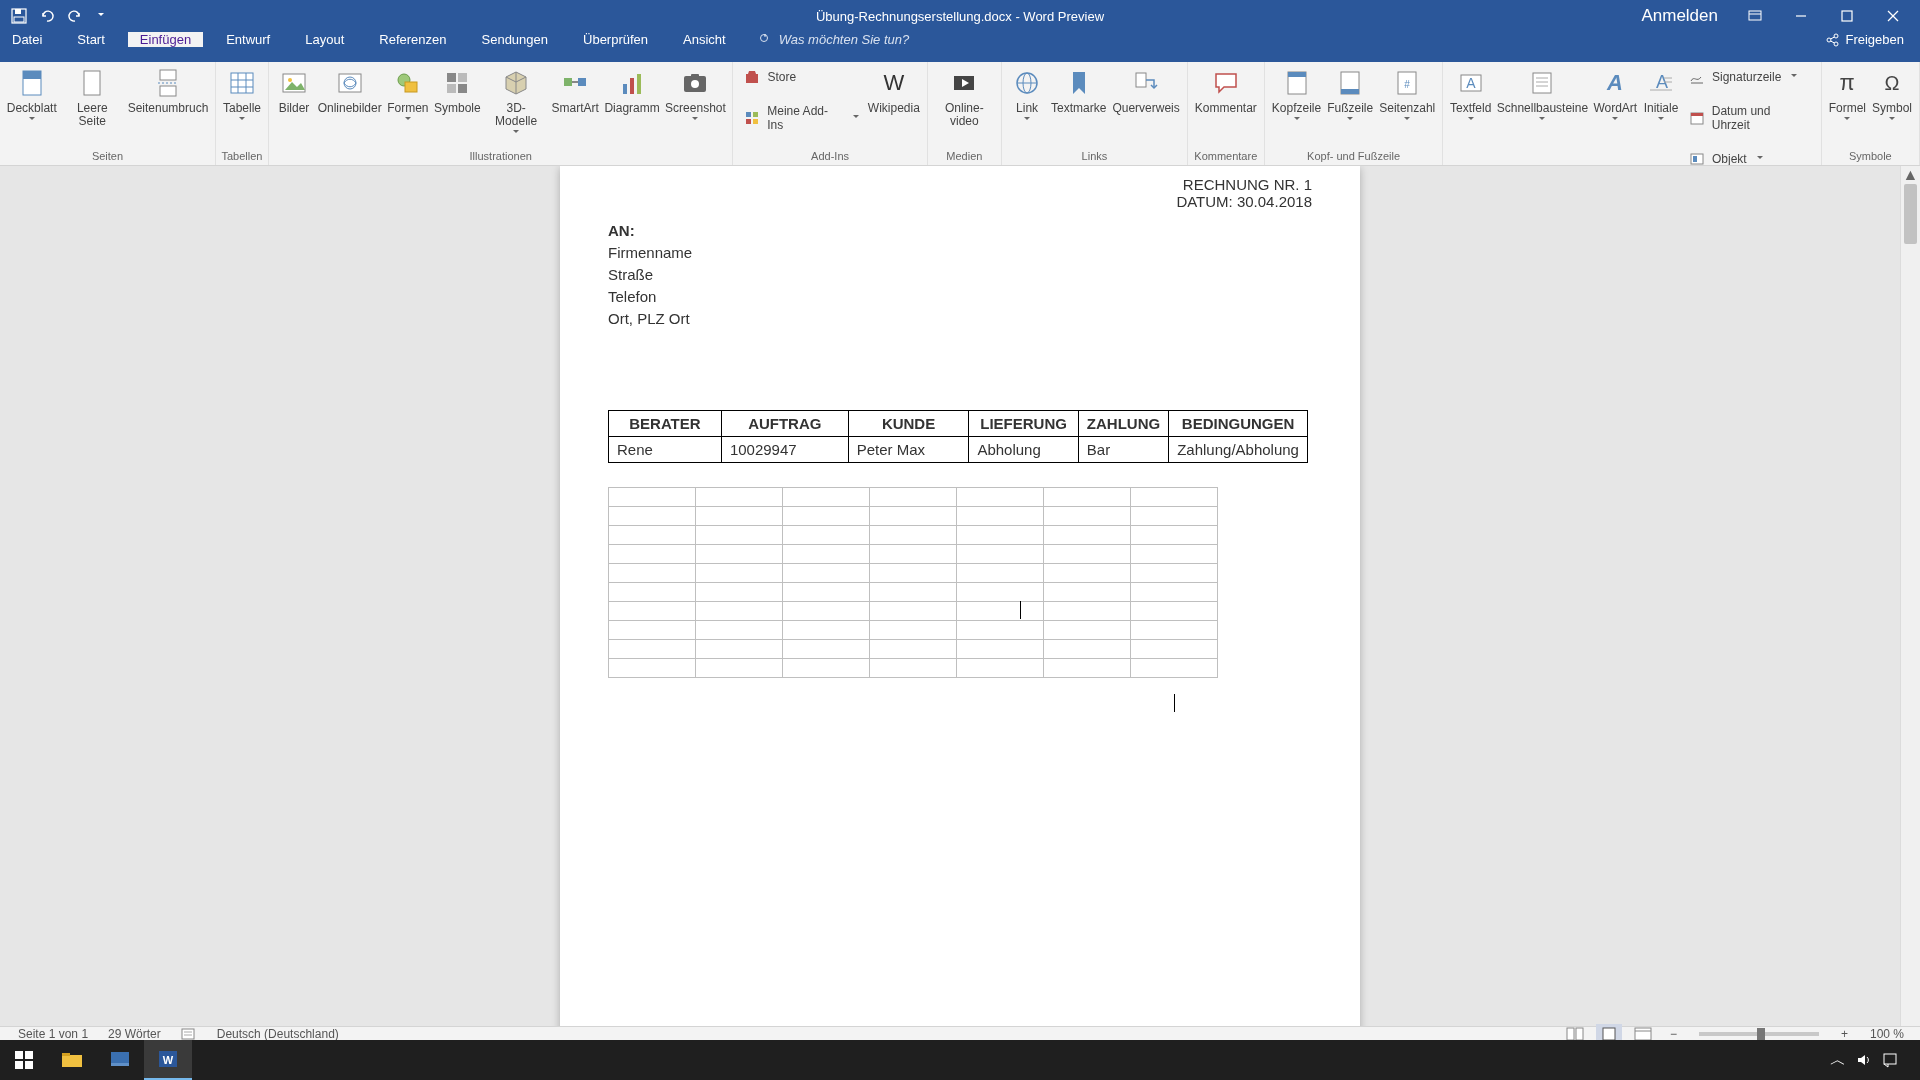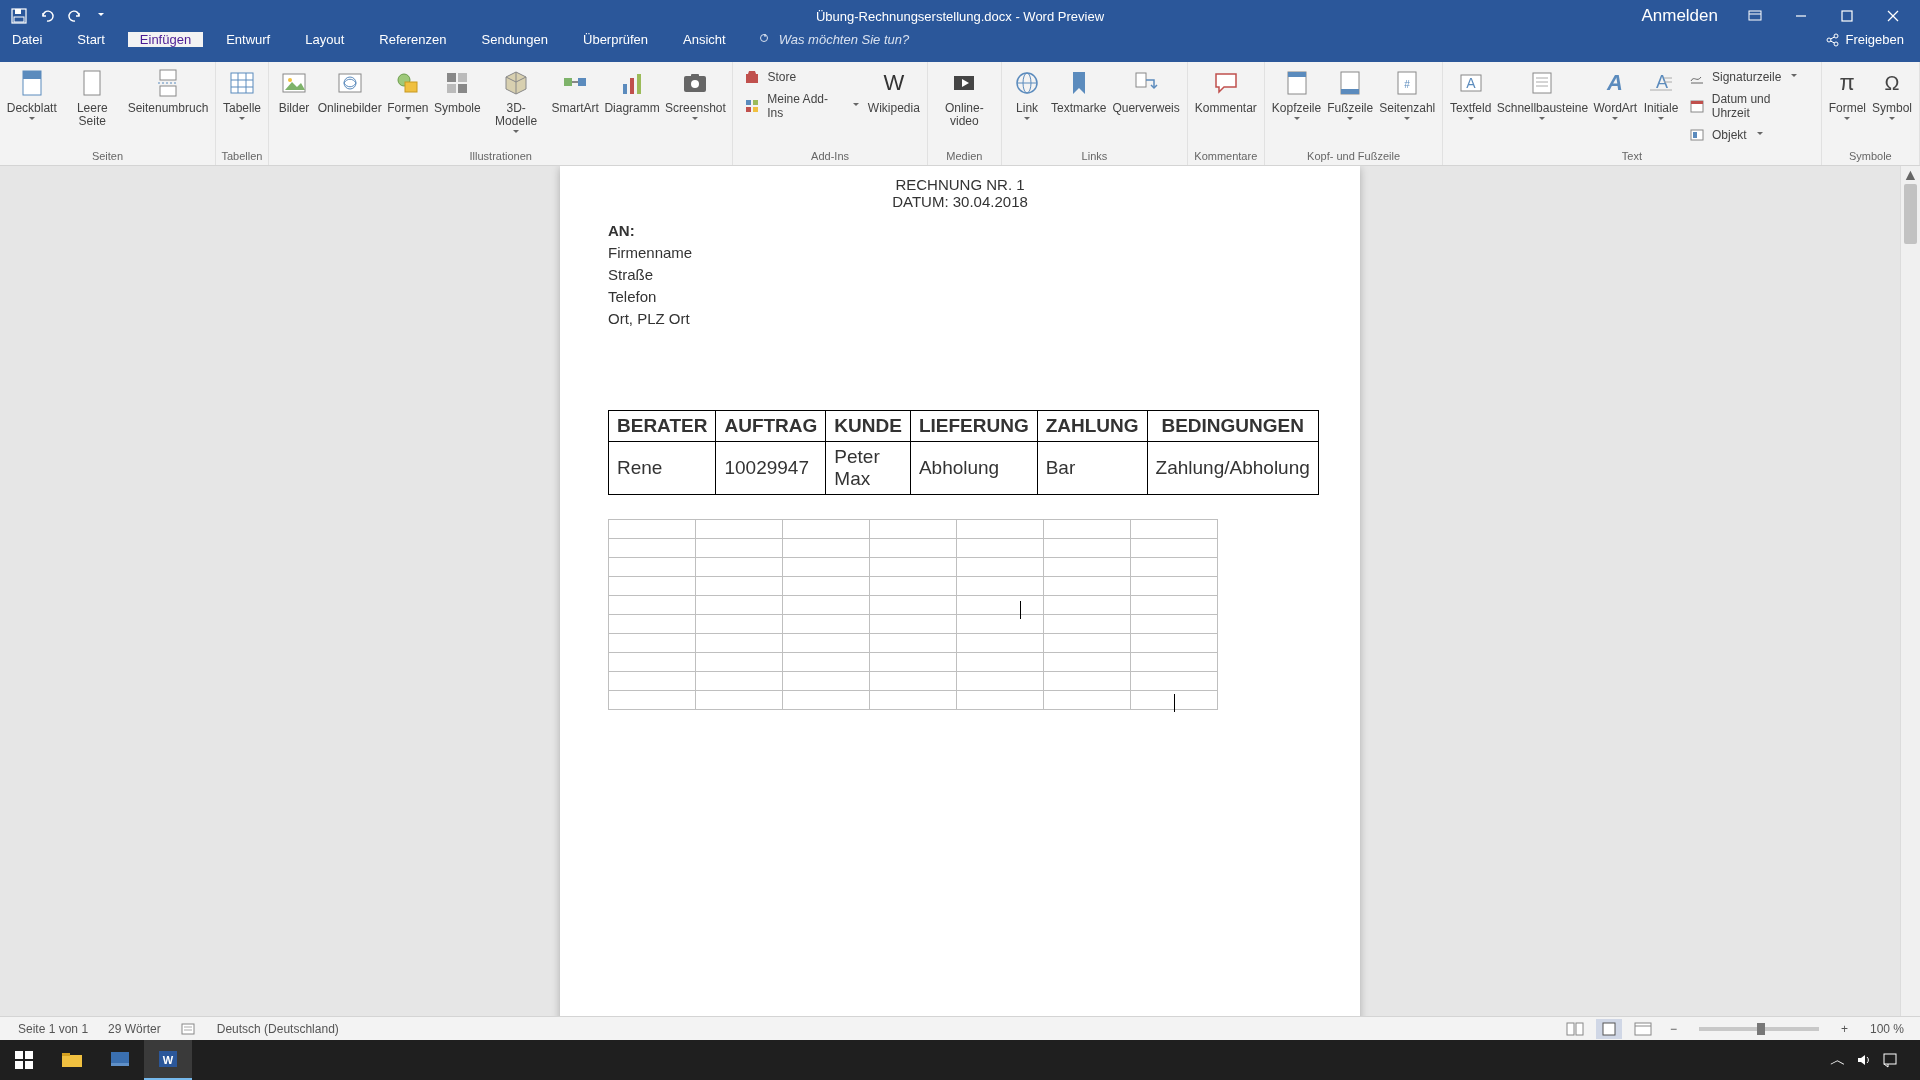--- a/index.html
+++ b/index.html
@@ -24,49 +24,49 @@
   
   .ribbon { height: 104px; background: #f3f3f3; border-bottom: 1px solid #d4d4d4; display: flex; align-items: stretch; font-size: 12px; color: #444; overflow: hidden; }
   .group { border-right: 1px solid #e1e1e1; display: flex; flex-direction: column; padding: 2px 4px 0 4px; }
   .group .items { flex: 1; display: flex; align-items: flex-start; }
   .group .label { text-align: center; font-size: 11px; color: #666; padding-bottom: 3px; }
   .bigbtn { display: flex; flex-direction: column; align-items: center; padding: 2px 3px; cursor: pointer; min-width: 42px; }
   .bigbtn .ic { width: 34px; height: 34px; display: flex; align-items: center; justify-content: center; margin-bottom: 2px; }
   .bigbtn .lbl { text-align: center; font-size: 12px; line-height: 13px; }
   .bigbtn .lbl.two { max-width: 60px; }
   .bigbtn .drop::after { content: ""; display: block; width: 0; height: 0; border: 3px solid transparent; border-top-color: #666; margin: 2px auto 0; }
-  .vlist { display: flex; flex-direction: column; gap: 4px; padding: 3px 2px; }
+  .vlist { display: flex; flex-direction: column; gap: 16px; padding: 3px 2px; }
   .smbtn { display: flex; align-items: center; gap: 6px; font-size: 12px; padding: 1px 4px; cursor: pointer; }
   .smbtn .sic { width: 18px; height: 18px; display: flex; align-items: center; justify-content: center; }
   .arrow-down { display:inline-block; margin-left:4px; width:0;height:0;border:3px solid transparent;border-top-color:#666; vertical-align: middle;}
 
   svg { display: block; }
 
   
   .workspace { position: absolute; top: 166px; left: 0; right: 20px; bottom: 36px; background: #e6e6e6; overflow: hidden; }
   .page { position: absolute; left: 560px; top: 0; width: 800px; height: 890px; background: #fff; box-shadow: 0 2px 8px rgba(0,0,0,0.25); }
   .doc-body { padding: 10px 48px 40px 48px; font-family: Calibri, sans-serif; color: #333; font-size: 15px; }
-  .doc-header-right { text-align: center; font-size: 15px; color: #333; padding-bottom: 10px; }
+  .doc-header-right { text-align: right; font-size: 15px; color: #333; padding-bottom: 10px; }
   .doc-recipient { margin-top: 0; line-height: 22px; }
   .doc-recipient .lab { font-weight: bold; }
 
   .info-table { margin-top: 80px; border-collapse: collapse; width: 700px; }
-  .info-table th, .info-table td { border: 1px solid #000; padding: 4px 8px; text-align: left; font-size: 19px; }
+  .info-table th, .info-table td { border: 1px solid #000; padding: 4px 8px; text-align: left; font-size: 15px; }
   .info-table th { text-align: center; font-weight: bold; }
 
   .empty-table { margin-top: 24px; border-collapse: collapse; }
   .empty-table td { border: 1px solid #bfbfbf; width: 87px; height: 19px; padding: 0; }
 
   .text-cursor { position: absolute; width: 1px; height: 18px; background: #000; }
 
   
   .vscroll { position: absolute; top: 166px; right: 0; width: 20px; bottom: 36px; background: #f0f0f0; border-left: 1px solid #dcdcdc; }
   .vscroll .arrow { height: 18px; display:flex; align-items:center; justify-content:center; color:#666;}
   .vscroll .thumb { position:absolute; top:18px; left:3px; right:3px; height:60px; background:#c2c2c2; border-radius:2px;}
-  .statusbar { position:absolute; left:0; right:0; bottom:40px; height:24px; background:#f3f3f3; border-top:1px solid #d4d4d4; display:flex; align-items:center; font-size:12px; color:#555; padding:0 8px;}
+  .statusbar { position:absolute; left:0; right:0; bottom:40px; height:14px; background:#f3f3f3; border-top:1px solid #d4d4d4; display:flex; align-items:center; font-size:12px; color:#555; padding:0 8px;}
   .statusbar .sp { padding: 0 10px; }
   .statusbar .right { margin-left:auto; display:flex; align-items:center; gap:8px;}
   .viewbtn { width:26px; height:20px; display:flex; align-items:center; justify-content:center; }
   .zoom-slider { width: 120px; height: 4px; background:#c8c8c8; position:relative; margin:0 8px;}
   .zoom-slider .knob { position:absolute; top:-4px; left:58px; width:8px; height:12px; background:#777; }
 
   
   .taskbar { position:absolute; left:0; right:0; bottom:0; height:40px; background:#1f1f1f; display:flex; align-items:center; }
   .taskbar .tbtn { width:48px; height:40px; display:flex; align-items:center; justify-content:center; }
   .taskbar .tray { margin-left:auto; display:flex; align-items:center; padding-right:6px; gap:10px;}

